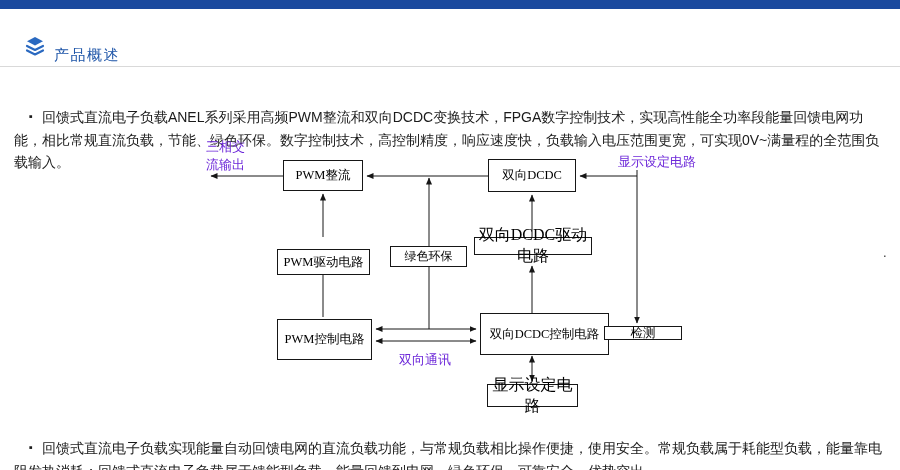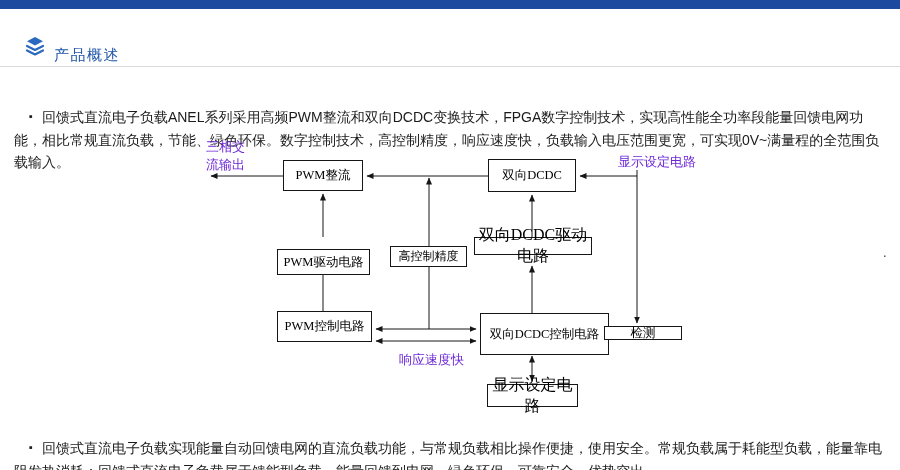--- a/index.html
+++ b/index.html
@@ -79,26 +79,26 @@
 
     <line x1="376" y1="341" x2="476" y2="341" marker-start="url(#arr)" marker-end="url(#arr)"></line>
 
     <line x1="532" y1="356" x2="532" y2="381" marker-start="url(#arr)" marker-end="url(#arr)"></line>
   </g>
 </svg>
 
 <div class="dbox" style="left:283px;top:160px;width:80px;height:31px">PWM整流</div>
 <div class="dbox" style="left:488px;top:159px;width:88px;height:33px">双向DCDC</div>
 <div class="dbox" style="left:277px;top:249px;width:93px;height:26px">PWM驱动电路</div>
-<div class="dbox" style="left:390px;top:246px;width:77px;height:21px;font-size:12px">高控制精度</div>
+<div class="dbox" style="left:390px;top:246px;width:77px;height:21px;font-size:12px">绿色环保</div>
 <div class="dbox" style="left:474px;top:237px;width:118px;height:18px;font-size:16px">双向DCDC驱动电路</div>
-<div class="dbox" style="left:277px;top:311px;width:95px;height:31px">PWM控制电路</div>
+<div class="dbox" style="left:277px;top:319px;width:95px;height:41px">PWM控制电路</div>
 <div class="dbox" style="left:480px;top:313px;width:129px;height:42px">双向DCDC控制电路</div>
 <div class="dbox" style="left:604px;top:326px;width:78px;height:14px">检测</div>
 <div class="dbox" style="left:487px;top:384px;width:91px;height:23px;font-size:16px">显示设定电路</div>
 
 <div class="dlabel" id="lbl-ac">三相交流输出</div>
 <div class="dlabel" id="lbl-dc">显示设定电路</div>
-<div class="dlabel" id="lbl-comm">响应速度快</div>
+<div class="dlabel" id="lbl-comm">双向通讯</div>
 
 <span class="stray">.</span>
 
 <p class="para" id="para2"><span class="bullet">▪</span><span>回馈式直流电子负载实现能量自动回馈电网的直流负载功能，与常规负载相比操作便捷，使用安全。常规负载属于耗能型负载，能量靠电阻发热消耗；回馈式直流电子负载属于馈能型负载，能量回馈到电网，绿色环保，可靠安全，优势突出。</span></p>
 
 </body></html>

